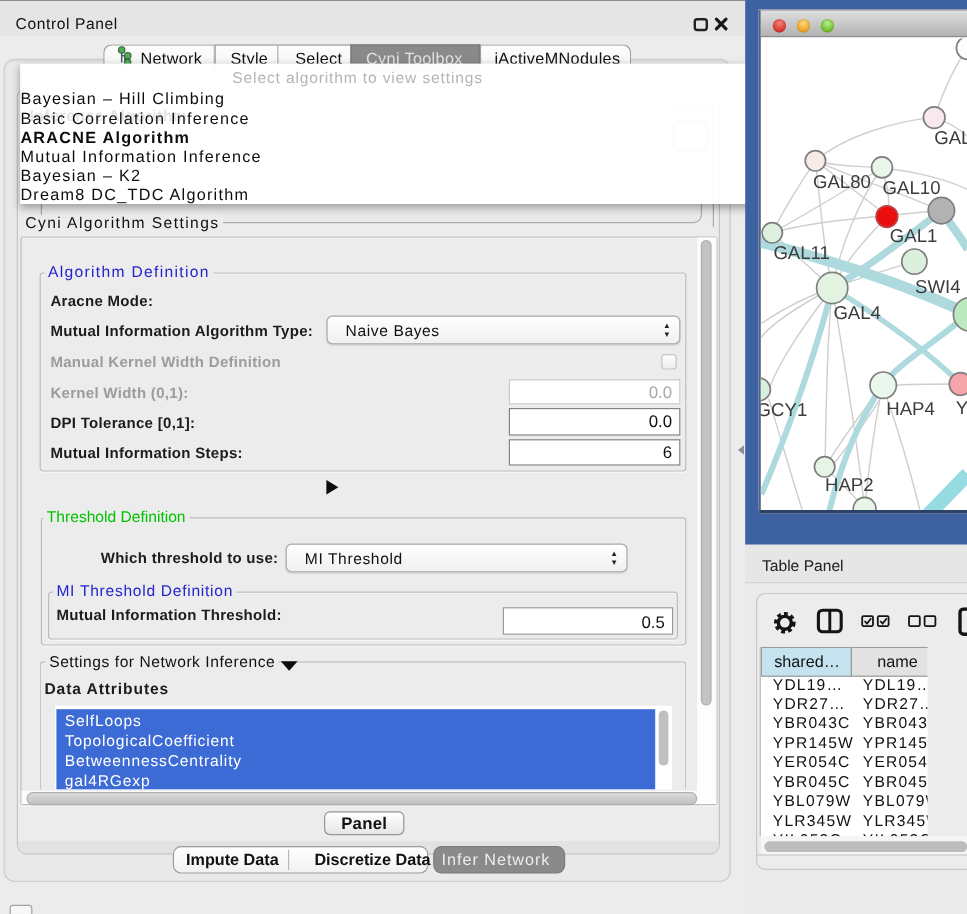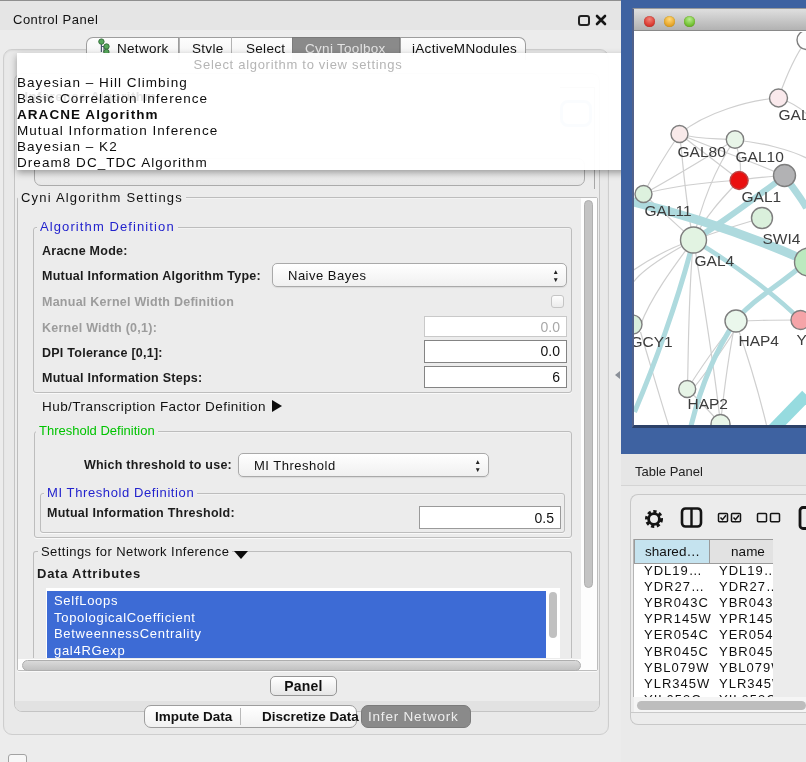--- a/index.html
+++ b/index.html
@@ -46,21 +46,21 @@
 
   <div class="abs" style="left:14px;top:73px;width:586px;height:639px;background:#ececec;border:1px solid #c4c4c4;border-radius:8px;"></div>
   <div class="abs" style="left:15px;top:701px;width:584px;height:10px;background:#e2e2e2;border-radius:0 0 7px 7px;"></div>
 
   <div class="abs" style="left:560px;top:87px;width:35px;height:1px;background:#a8a8a8;"></div>
   <div class="abs" style="left:594px;top:87px;width:1px;height:102px;background:#a8a8a8;"></div>
   <div class="abs" style="left:560px;top:100px;width:32px;height:27px;border:3px solid #6ba3d8;border-radius:8px;background:#f1f1f1;"></div>
   <div class="abs" style="left:34px;top:158px;width:551px;height:28px;border:1px solid #ababab;border-radius:7px;background:linear-gradient(#f8f8f8,#e7e7e7);"></div>
 
   <div class="grp" style="left:17px;top:197px;width:581px;height:474px;border-radius:2px;"></div>
-  <div class="gt" style="left:18px;top:191px;color:#111;letter-spacing:1.2px;">Cyni Algorithm Settings</div>
+  <div class="gt" style="left:18px;top:179px;color:#111;letter-spacing:1.2px;">Cyni Algorithm Settings</div>
 
   <div class="abs" style="left:581px;top:198px;width:16px;height:472px;background:#fdfdfd;"></div>
   <div class="abs" style="left:584px;top:200px;width:9px;height:388px;background:#c3c3c3;border:1px solid #afafaf;border-radius:5px;"></div>
   <div class="abs" style="left:18px;top:659px;width:563px;height:11px;background:#fdfdfd;"></div>
   <div class="abs" style="left:22px;top:660px;width:559px;height:11px;background:linear-gradient(#dadada,#c1c1c1);border:1px solid #aeaeae;border-radius:6px;"></div>
 
   <div class="grp" style="left:33px;top:227px;width:539px;height:166px;"></div>
   <div class="gt" style="left:37px;top:220px;color:#2323cd;letter-spacing:1.1px;">Algorithm Definition</div>
 
   <div class="lbl" style="left:42px;top:244px;">Aracne Mode:</div>
@@ -72,27 +72,26 @@
 
   <div class="lbl" style="left:42px;top:295px;color:#9c9c9c;">Manual Kernel Width Definition</div>
   <div class="abs" style="left:551px;top:295px;width:13px;height:13px;border:1px solid #c5c5c5;border-radius:3px;background:linear-gradient(#fdfdfd,#ececec);"></div>
   <div class="lbl" style="left:42px;top:321px;color:#9c9c9c;">Kernel Width (0,1):</div>
   <div class="inp" style="left:424px;top:316px;width:143px;height:21px;border:1px solid #c9c9c9;color:#a8a8a8;padding-top:2px;">0.0</div>
   <div class="lbl" style="left:42px;top:346px;">DPI Tolerance [0,1]:</div>
   <div class="inp" style="left:424px;top:340px;width:143px;height:23px;border:1.5px solid #848484;padding-top:2px;">0.0</div>
   <div class="lbl" style="left:42px;top:371px;">Mutual Information Steps:</div>
   <div class="inp" style="left:424px;top:366px;width:143px;height:22px;border:1.5px solid #848484;padding-top:2px;">6</div>
 
-  <div class="ttx" style="left:42px;top:399px;letter-spacing:.45px;">Hub/Transcription Factor Definition</div>
   <div class="abs" style="left:272px;top:400px;width:0;height:0;border-left:10px solid #0c0c0c;border-top:6.5px solid transparent;border-bottom:6.5px solid transparent;"></div>
 
   <div class="grp" style="left:34px;top:431px;width:538px;height:107px;"></div>
   <div class="gt" style="left:36px;top:424px;color:#00c300;letter-spacing:0;">Threshold Definition</div>
   <div class="lbl" style="left:60px;top:458px;width:172px;text-align:right;">Which threshold to use:</div>
-  <div class="combo" style="left:238px;top:453px;width:251px;height:24px;">
+  <div class="combo" style="left:238px;top:453px;width:285px;height:24px;">
       <span class="tx">MI Threshold</span>
       <span class="ar">▲<br>▼</span>
     </div>
 
   <div class="grp" style="left:40px;top:493px;width:525px;height:40px;"></div>
   <div class="gt" style="left:44px;top:486px;color:#2323cd;letter-spacing:.6px;">MI Threshold Definition</div>
   <div class="lbl" style="left:47px;top:506px;">Mutual Information Threshold:</div>
   <div class="inp" style="left:419px;top:506px;width:142px;height:23px;border:1px solid #9a9a9a;padding-top:3px;">0.5</div>
 
   <div class="grp" style="left:33px;top:551px;width:539px;height:107px;border-bottom:none;border-radius:3px 3px 0 0;box-shadow:none;"></div>

